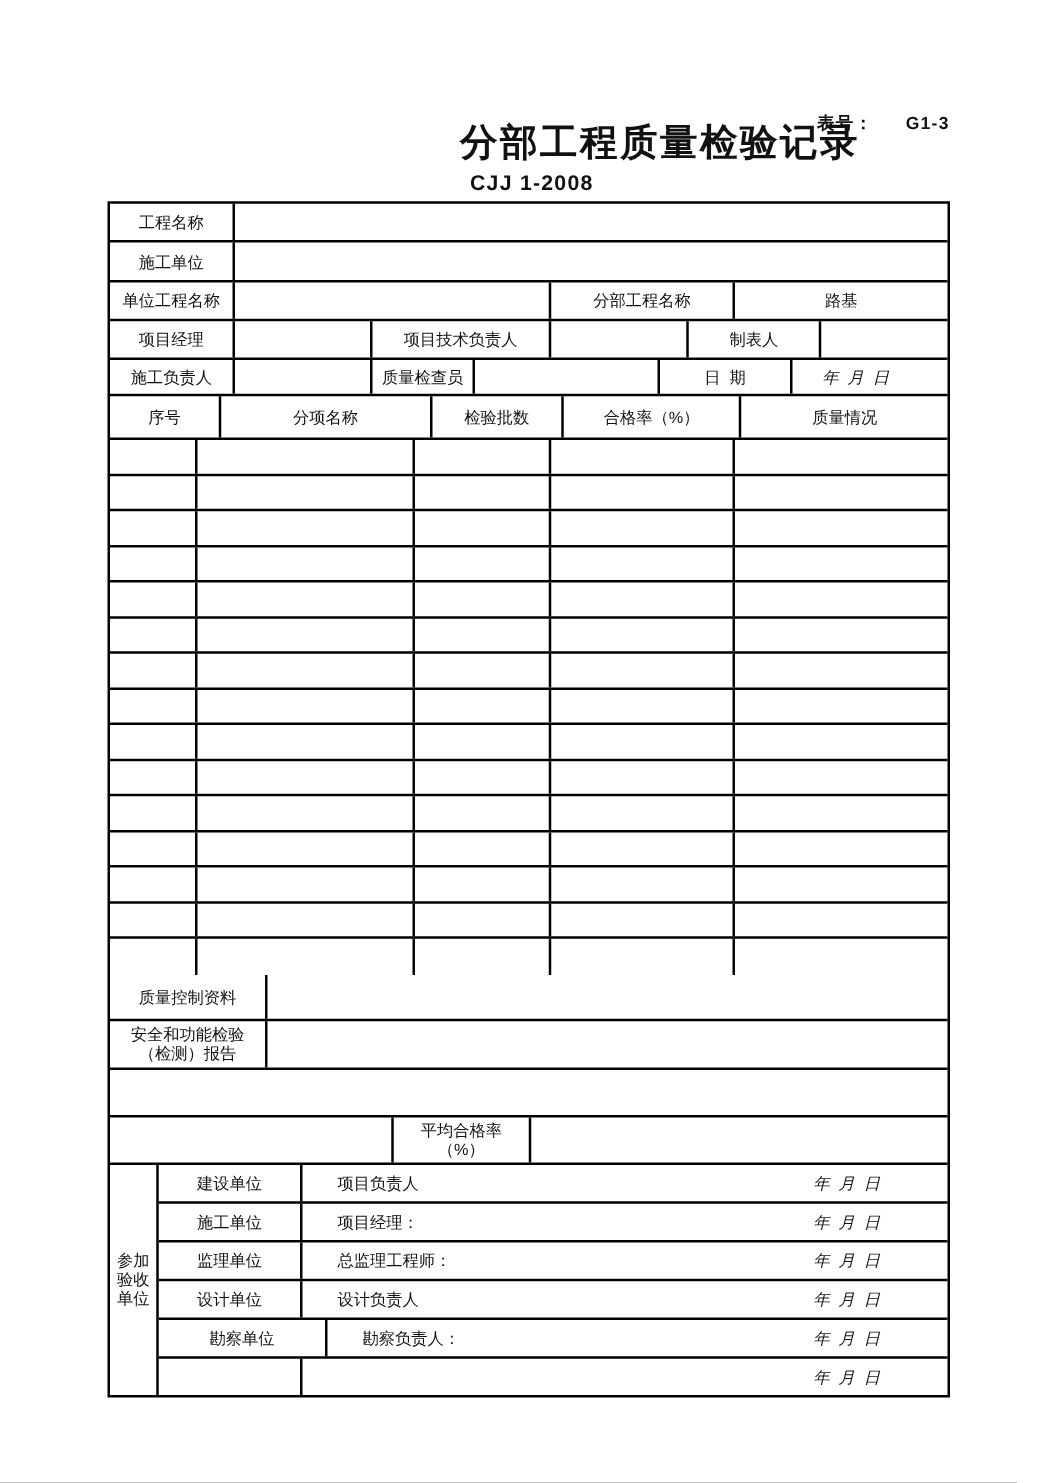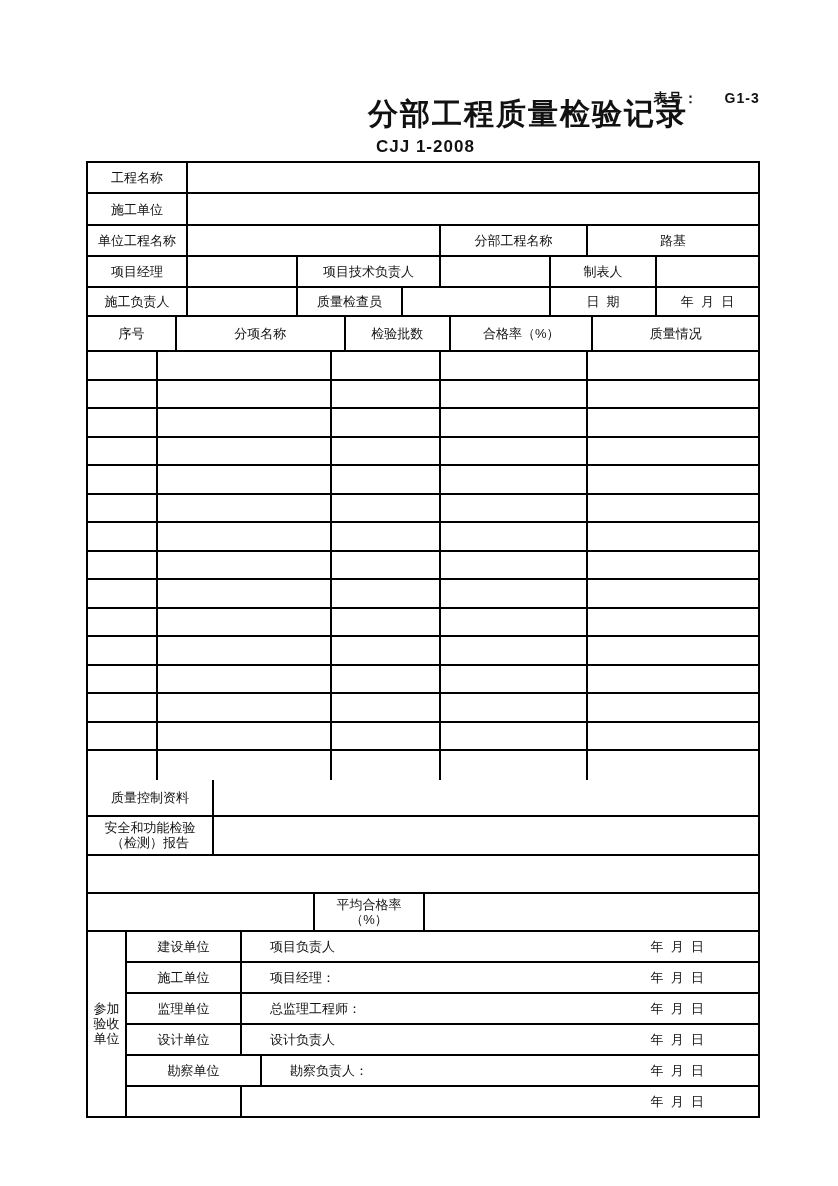--- a/index.html
+++ b/index.html
@@ -46,21 +46,21 @@
   }
   .cell:last-child{border-right:0;}
   .sign-right{flex:1;display:flex;flex-direction:column;}
   .sign-right .row:last-child{border-bottom:0;}
   .sign-main{
     flex:1;justify-content:space-between;
     padding-left:28px;padding-right:54px;
     text-align:left;
   }
   .side-label{width:39px;padding:0 5px;}
-  .date{white-space:pre;}
+  .date{white-space:pre;font-style:italic;}
 </style>
 </head>
 <body>
 
 <div class="page">
 
   <div class="formno">
     <span>表号：</span><span class="fngap"></span><span>G1-3</span>
   </div>
 
@@ -91,21 +91,21 @@
       <div class="cell" style="width:110px"></div>
       <div class="cell" style="width:143px">项目技术负责人</div>
       <div class="cell" style="width:110px"></div>
       <div class="cell" style="width:106px">制表人</div>
       <div class="cell" style="width:101px"></div>
     </div>
 
     <div class="row" style="height:29px">
       <div class="cell" style="width:100px">施工负责人</div>
       <div class="cell" style="width:110px"></div>
-      <div class="cell" style="width:105px">质量检查员</div>
+      <div class="cell" style="width:82px">质量检查员</div>
       <div class="cell" style="width:148px"></div>
       <div class="cell" style="width:106px">日  期</div>
       <div class="cell date" style="width:101px">年  月  日</div>
     </div>
 
     <div class="row" style="height:35px">
       <div class="cell" style="width:92px">序号</div>
       <div class="cell" style="width:174px">分项名称</div>
       <div class="cell" style="width:109px">检验批数</div>
       <div class="cell" style="width:147px">合格率（%）</div>

